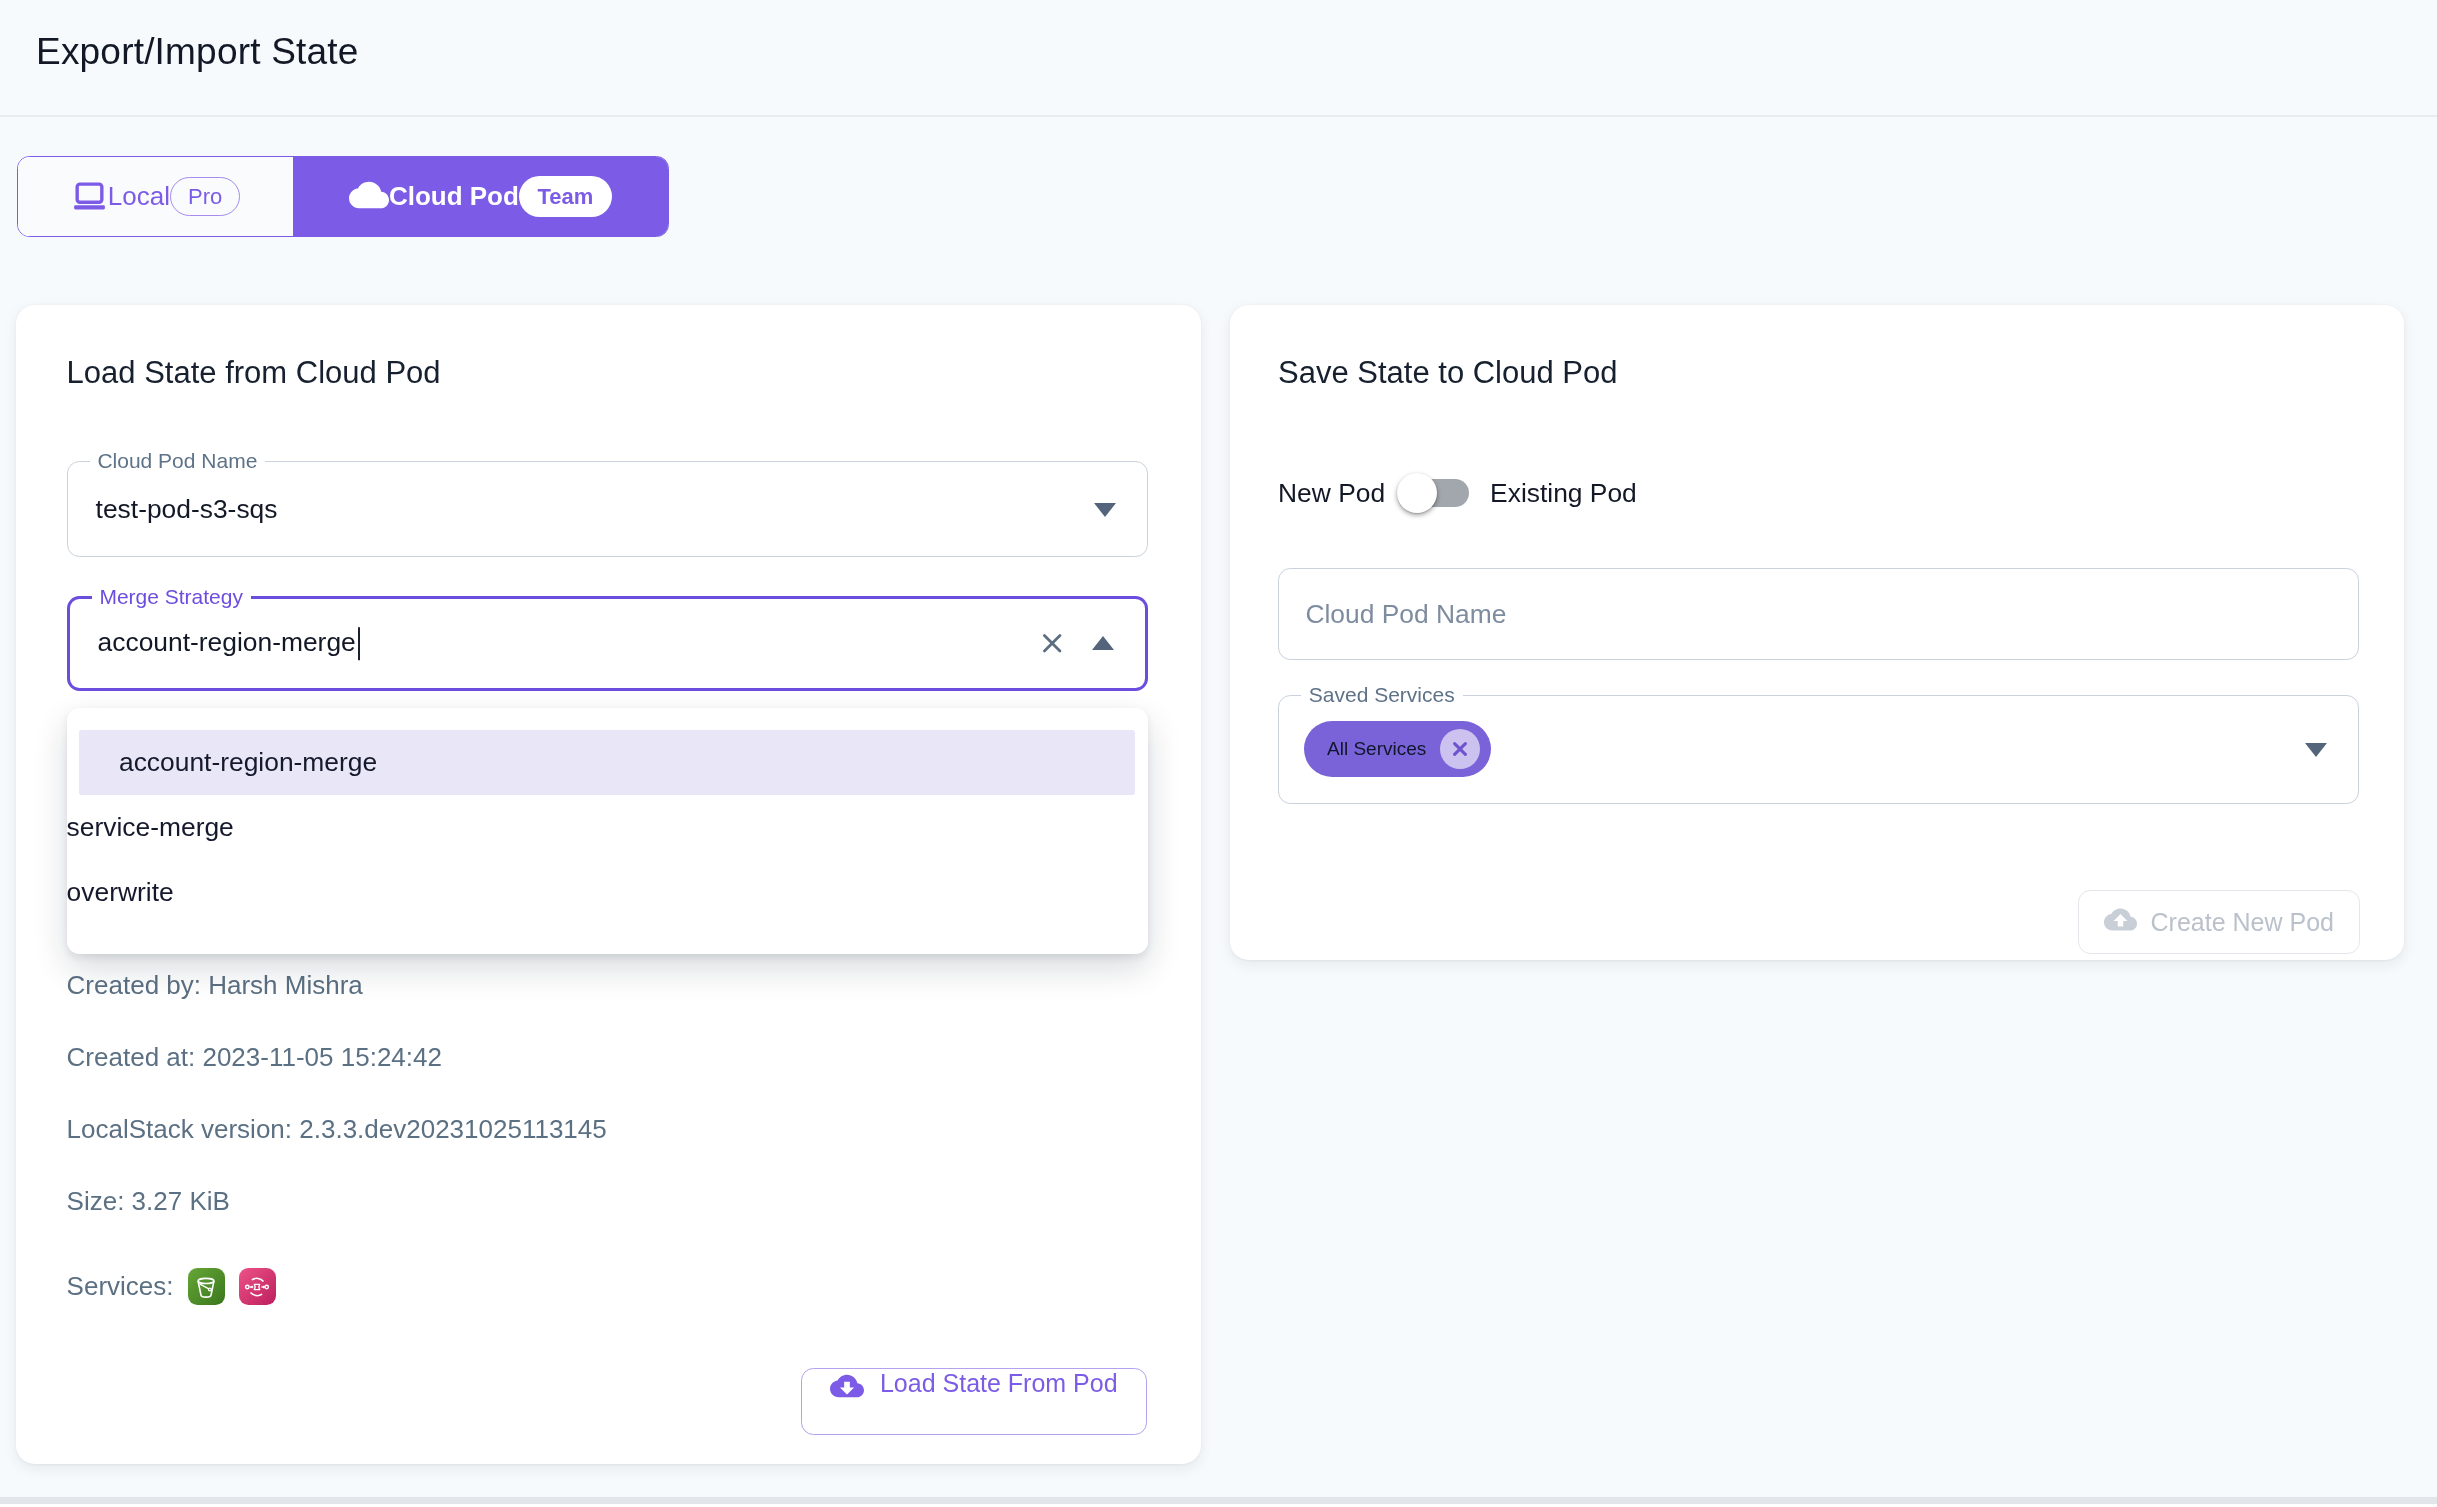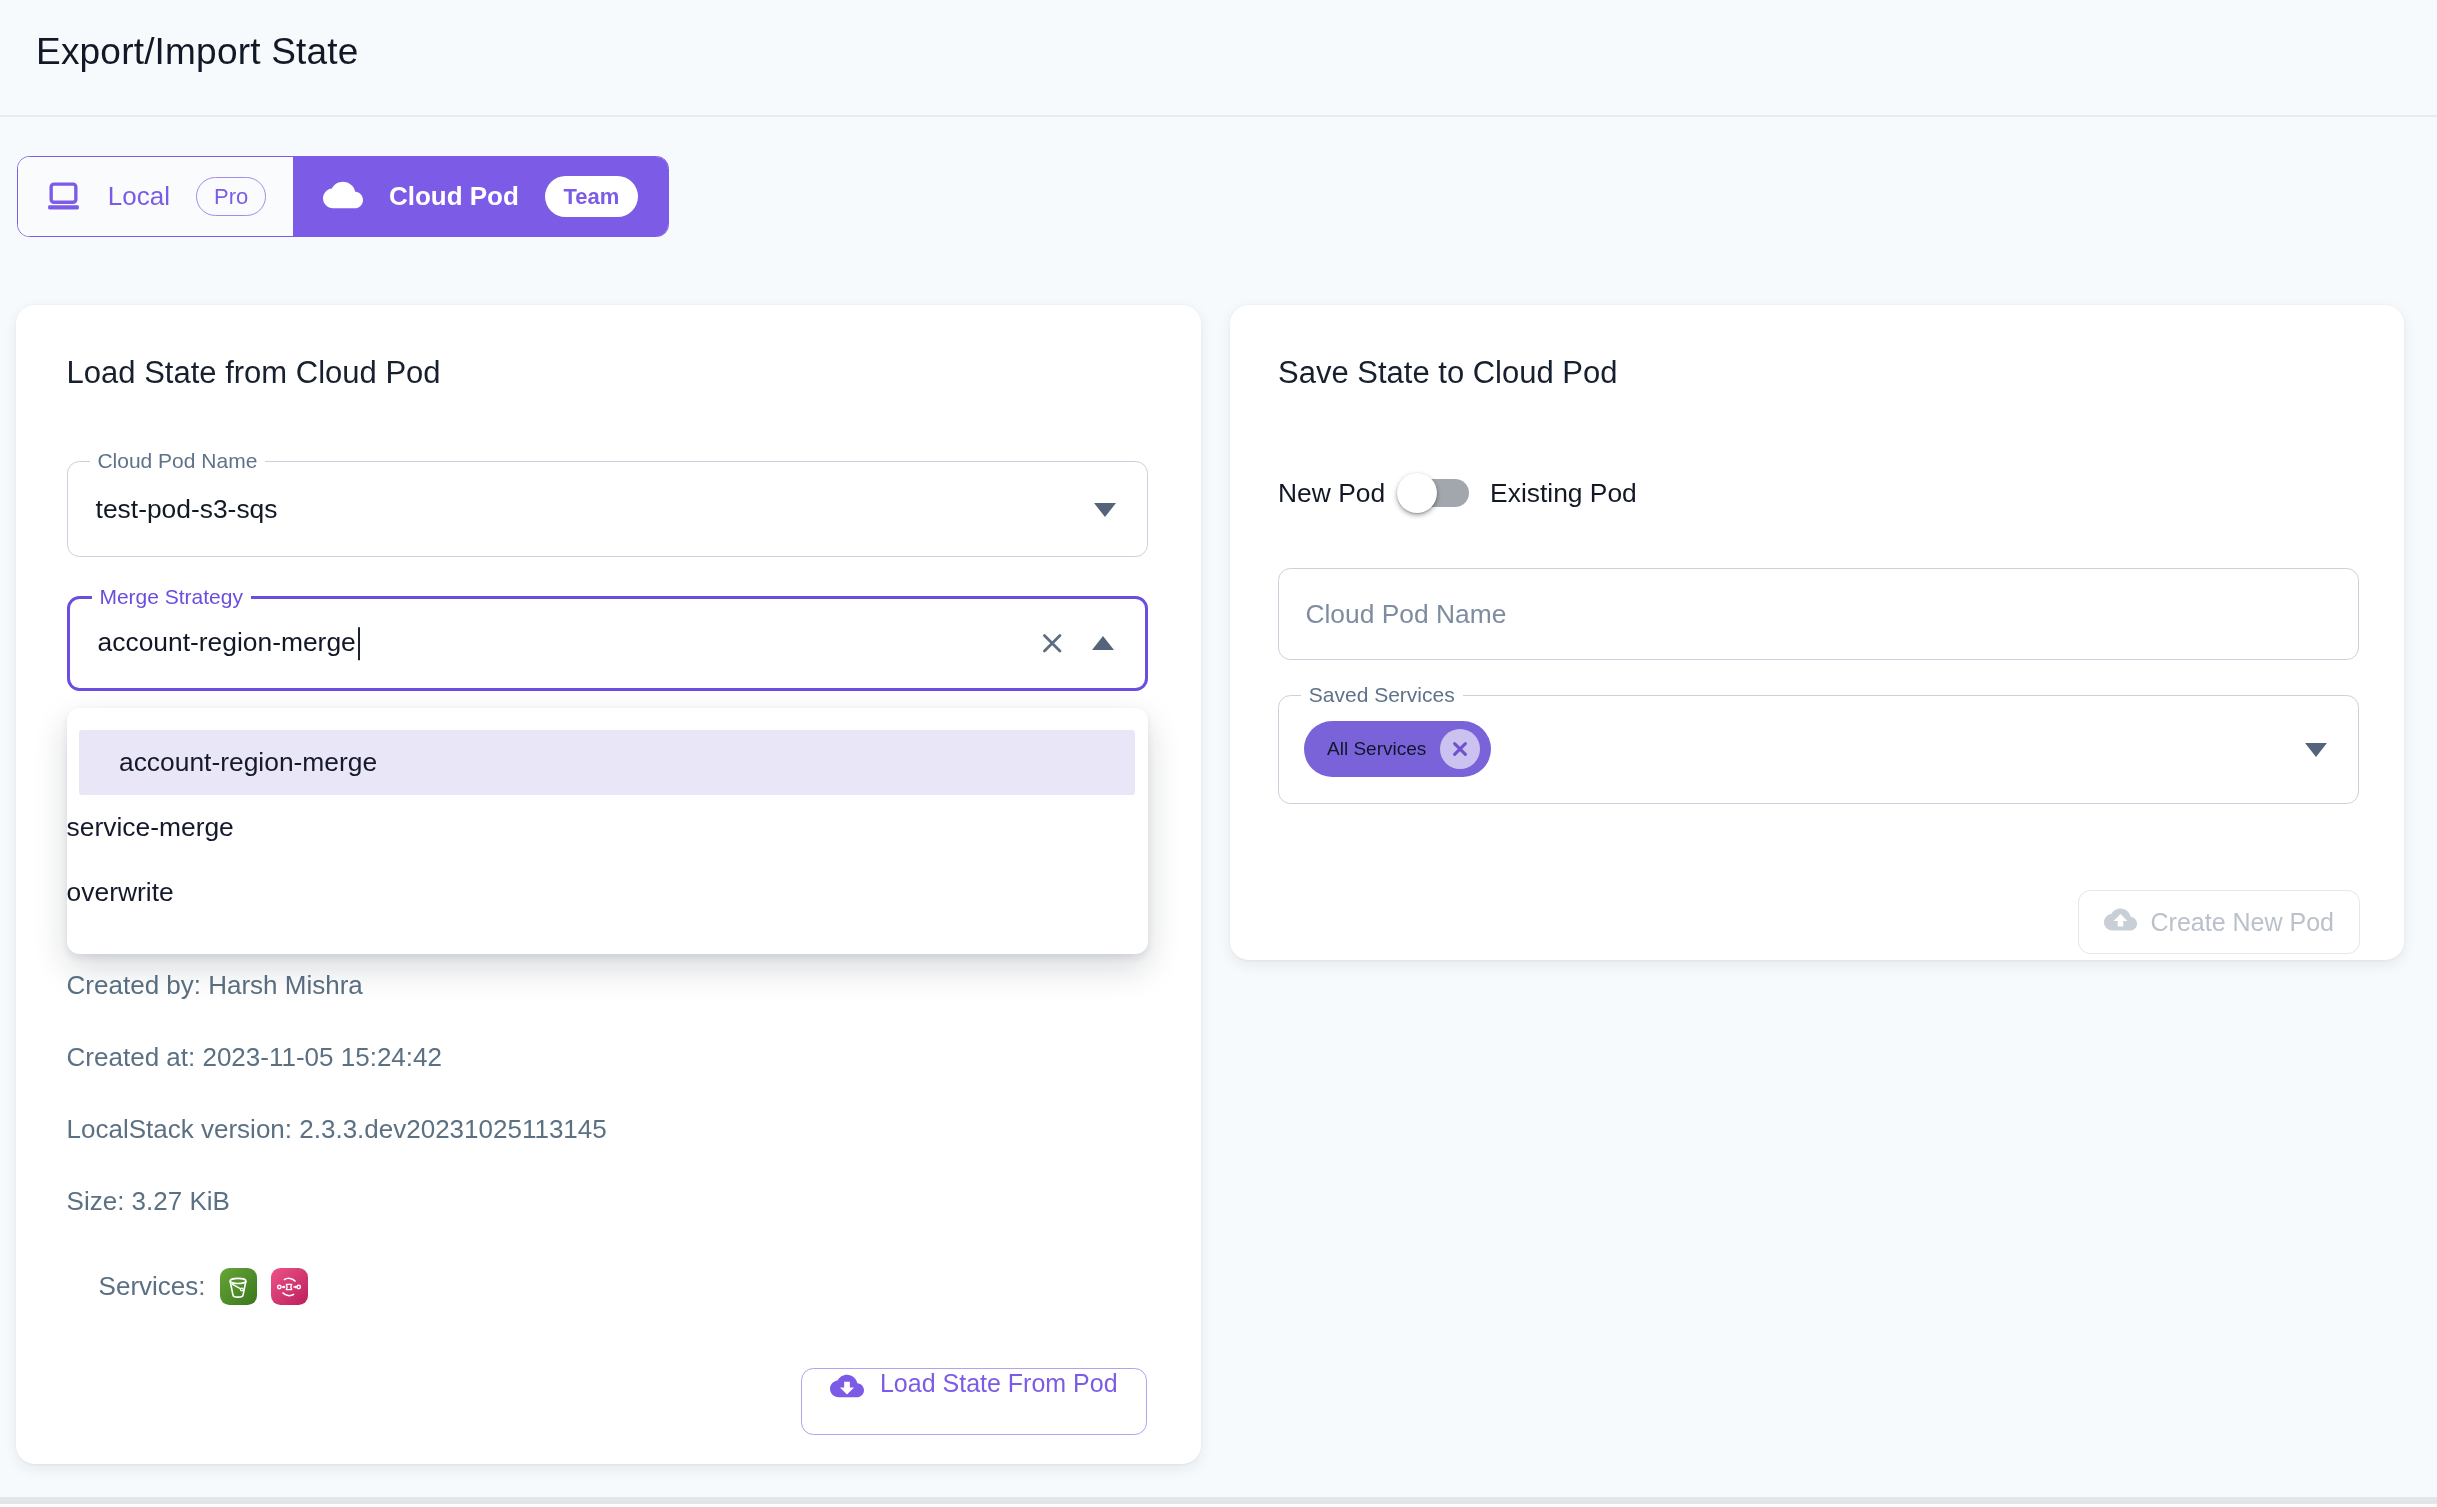--- a/index.html
+++ b/index.html
@@ -10,21 +10,21 @@
     font-family:"Liberation Sans", sans-serif;
     color:#1A2130;
     overflow:hidden;
   }
   
   .page-title{ position:absolute; left:36px; top:31px; font-size:37px; font-weight:500; color:#121826; letter-spacing:0.2px; }
   .header-divider{ position:absolute; left:0; top:115px; width:100%; height:1.6px; background:#E8ECF0; }
 
   
   .tab-group{ position:absolute; left:17px; top:156px; height:81px; display:flex; border:1.6px solid #7C5CE6; border-radius:12.4px; overflow:hidden; }
-  .tab{ display:flex; align-items:center; justify-content:center; gap:26px; cursor:pointer; }
+  .tab{ display:flex; align-items:center; justify-content:center; gap:0; cursor:pointer; }
   .tab-local{ width:275px; background:#FAFBFD; color:#7C5CE6; }
   .tab-local .tab-label{ font-size:26px; color:#7C5CE6; }
   .pill-outline{ border:1.6px solid #A48BEC; border-radius:777px; padding:7.8px 17px; font-size:22px; color:#7C5CE6; line-height:1; }
   .tab-cloud{ width:375px; background:#7C5CE6; color:#fff; }
   .tab-cloud .tab-label{ font-size:26px; font-weight:700; color:#fff; }
   .pill-solid{ background:#fff; border-radius:777px; padding:9.3px 18.7px; font-size:22px; font-weight:700; color:#7C5CE6; line-height:1; }
 
   
   .card{ position:absolute; background:#fff; border-radius:18.7px; box-shadow:0 4.7px 14px rgba(20,30,55,.07), 0 0.8px 2.3px rgba(20,30,55,.05); }
   #card-load{ left:15.6px; top:305px; width:1185px; height:1159px; }
@@ -48,21 +48,21 @@
 
   
   .popup{ position:absolute; left:51px; top:403px; width:1081px; height:246px; background:#fff; border-radius:12.4px;
     box-shadow:0 14px 34px rgba(15,23,42,.16), 0 3.1px 7.8px rgba(15,23,42,.08); padding-top:22px; z-index:5; }
   .option{ height:65px; display:flex; align-items:center; font-size:26.4px; color:#15192C; cursor:pointer; }
   .option.selected{ background:#E9E6F7; margin:0 12.4px; padding-left:40px; border-radius:3.1px; }
 
   
   .meta{ position:absolute; left:51px; top:644px; font-size:26px; color:#5B7083; }
   .meta-line{ height:72px; line-height:72px; }
-  .services-row{ display:flex; align-items:center; gap:14px; margin-top:31px;margin-left:32px; }
+  .services-row{ display:flex; align-items:center; gap:14px; margin-top:31px; }
   .svc-icon{ width:37px; height:37px; border-radius:9.3px; display:flex; align-items:center; justify-content:center; }
   .svc-s3{ background:linear-gradient(135deg,#66A637,#3A771C); }
   .svc-sqs{ background:linear-gradient(135deg,#ED5287,#BC1F5D); }
 
   
   .btn-outline-purple{ position:absolute; right:54px; bottom:29.5px; height:67px; display:flex; gap:15.6px;
     padding:0 28px; background:#fff; border:1.6px solid #B4A1EF; border-radius:12.4px; color:#7C5CE6; font-size:25px; cursor:pointer; }
   .btn-disabled{ position:absolute; right:44px; top:551px; height:64px; display:flex; align-items:center; gap:14px;
     padding:0 25px; background:#fff; border:1.6px solid #E3E7EB; border-radius:12.4px; color:#BAC1CB; font-size:25px;margin-top:34px; }
 

